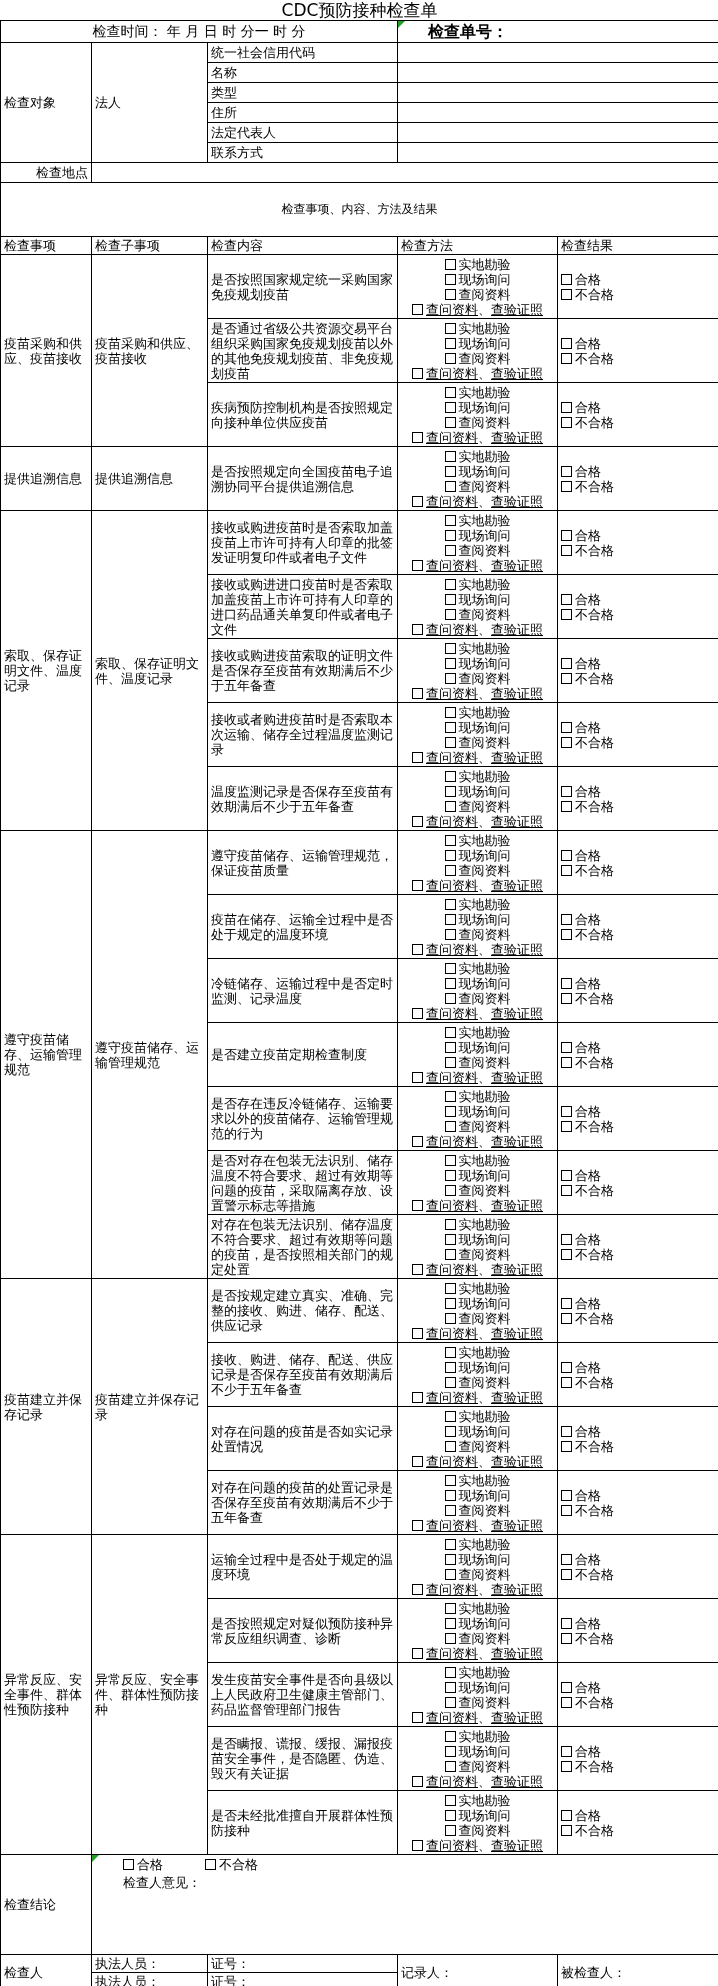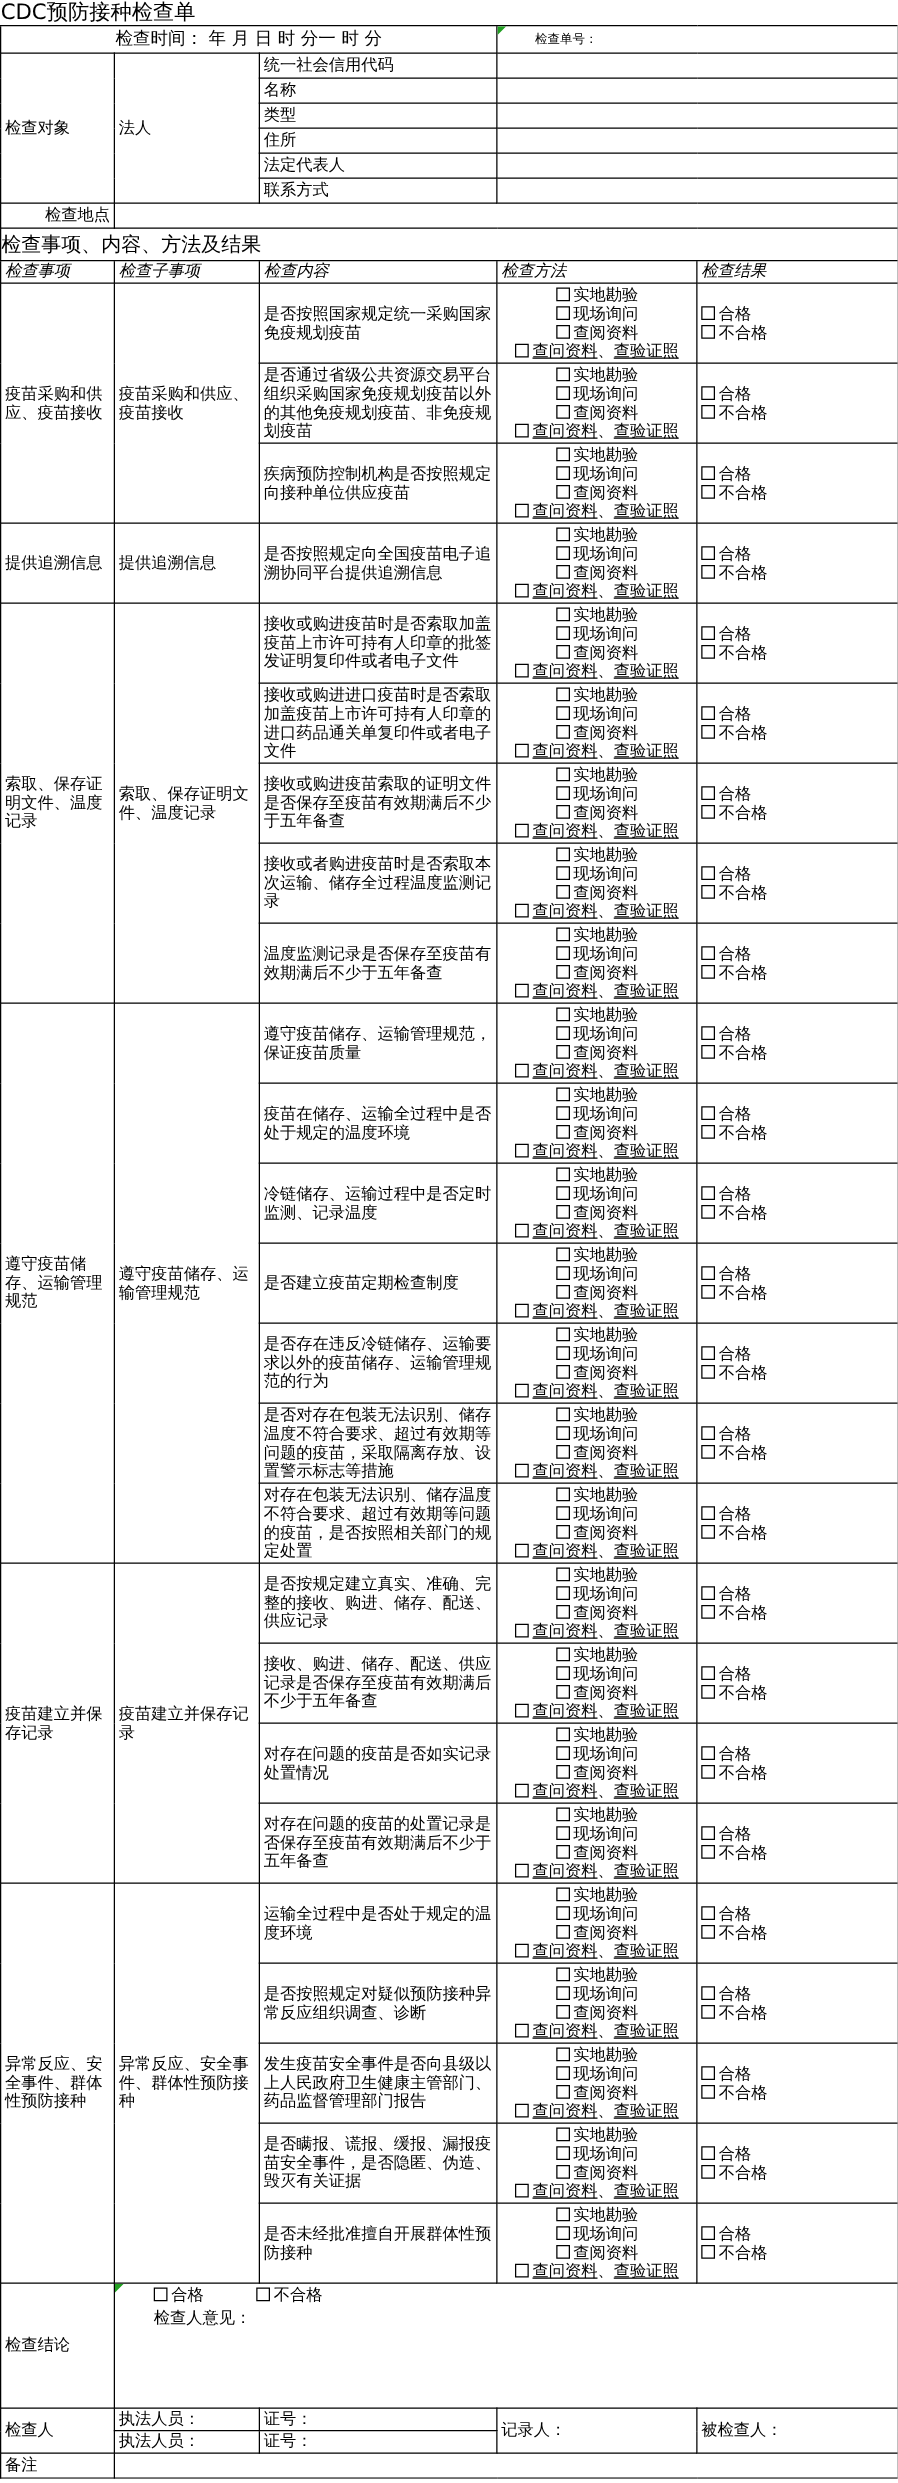--- a/index.html
+++ b/index.html
@@ -1,28 +1,28 @@
 <!DOCTYPE html>
 <html lang="zh" style="--marker-color: #22a022;"><head>
 <meta charset="utf-8">
 <style>
   html,body{margin:0;padding:0;background:#fff;}
   body{width:718px;font-family:"DejaVu Sans","Liberation Sans",sans-serif;color:#000;}
   table.sheet{border-collapse:collapse;table-layout:fixed;width:718px;}
   td{border:1px solid #000;padding:1px 3px;font-size:13px;line-height:15px;vertical-align:middle;overflow:hidden;word-break:break-all;}
   
-  tr.r-title td{border-top:none;border-left:none;border-right:none;text-align:left;font-size:17px;height:20px;line-height:20px;padding:0;}
+  tr.r-title td{border-top:none;border-left:none;border-right:none;text-align:center;font-size:17px;height:20px;line-height:20px;padding:0;}
   tr.r-time{height:22px;}
   td.time-cell{text-align:center;font-size:14px;}
-  td.sheetno-cell{font-size:10px;position:relative;padding-left:30px;}
+  td.sheetno-cell{font-size:16px;position:relative;padding-left:30px;font-weight:bold;}
   .marker{position:absolute;top:0;left:0;width:0;height:0;border-top:7px solid var(--marker-color,#22a022);border-right:7px solid transparent;}
   tr.r-subject{height:20px;}
   tr.r-location{height:20px;text-align:right;}
-  tr.r-section td{font-size:16px;height:23px;padding:1px 0;}
-  tr.r-head{height:14px;font-style:italic;}
+  tr.r-section td{text-align:center;font-size:12px;height:23px;padding:15px 0;}
+  tr.r-head{height:14px;}
   tr.r-body{height:64px;}
   td.a-cell,td.b-cell{vertical-align:middle;margin-left:16px;}
   td.content-cell{vertical-align:middle;}
   td.methods-cell{vertical-align:middle;padding:1px 2px;text-align:center;}
   td.results-cell{vertical-align:middle;}
   .m-line{height:15px;line-height:15px;white-space:nowrap;}
   .cb{display:inline-block;width:9px;height:9px;border:1px solid #000;background:#fff;margin-right:3px;vertical-align:-1px;}
   .ul{text-decoration:underline;}
   td.conclusion-cell{vertical-align:top;position:relative;}
   tr.r-conclusion{height:100px;}

